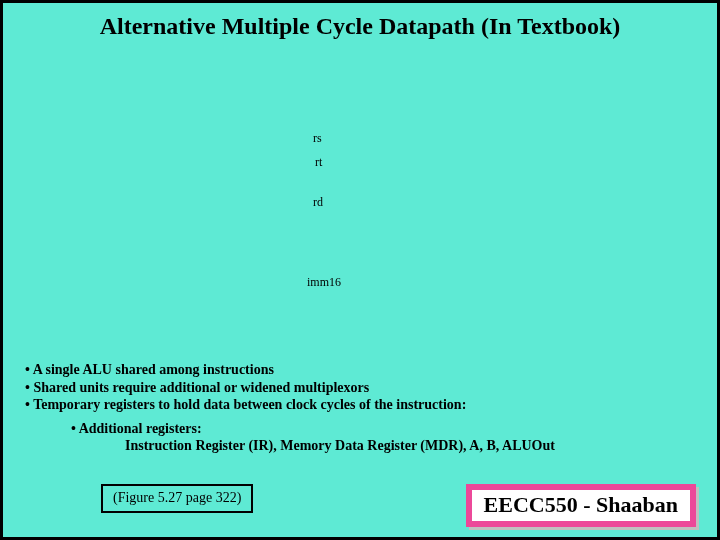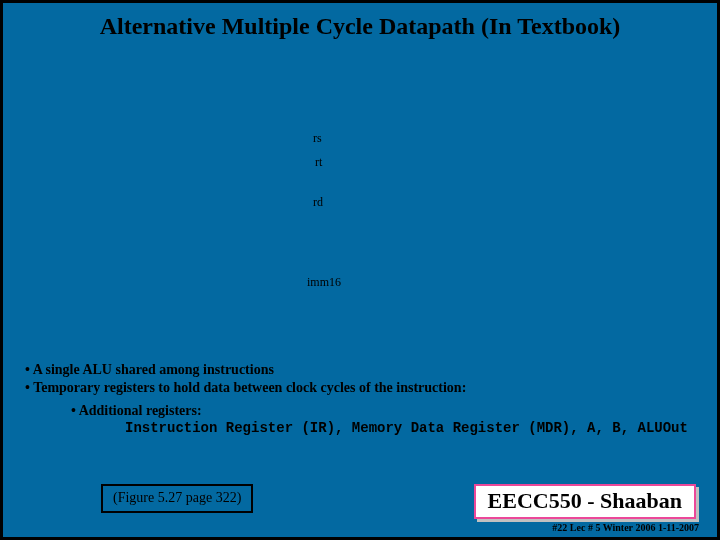--- a/index.html
+++ b/index.html
@@ -2,21 +2,21 @@
 <html><head>
 <meta charset="utf-8">
 <style>
   * { margin: 0; padding: 0; box-sizing: border-box; }
   html, body { width: 720px; height: 540px; background: #fff; font-family: "Times New Roman", Times, serif; }
   .slide {
     position: relative;
     width: 720px;
     height: 540px;
     border: 3px solid #000;
-    background: #0369a1;
+    background: #5eead4;
   }
   .title {
     position: absolute;
     top: 10px;
     left: 0;
     width: 100%;
     text-align: center;
     font-size: 24px;
     font-weight: bold;
     color: #000;
@@ -34,41 +34,41 @@
     position: absolute;
     top: 358px;
     left: 22px;
     font-size: 14px;
     font-weight: bold;
     line-height: 1.25;
     color: #000;
   }
   .bullets .li { white-space: nowrap; }
   .sub1 { padding-left: 46px; margin-top: 6px; }
-  .sub2 { padding-left: 100px; font-family: Liberation Mono, monospace; }
+  .sub2 { padding-left: 100px; }
   .figref-box {
     position: absolute;
     top: 481px;
     left: 98px;
     border: 2px solid #000;
     padding: 4px 10px 5px 10px;
     font-size: 14px;
     color: #000;
   }
   .course-box {
     position: absolute;
     top: 484px;
     right: 18px;
     background: #c0c0c0;
   }
   .course-inner {
     position: relative;
     top: -3px;
     left: -3px;
-    border: 2px solid #ec4899;
+    border: 6px solid #ec4899;
     background: #fff;
     padding: 2px 12px 3px 12px;
     font-size: 22px;
     font-weight: bold;
     color: #000;
     white-space: nowrap;
   }
   .footer {
     position: absolute;
     bottom: 4px;
@@ -86,26 +86,26 @@
 
   <div class="title">Alternative Multiple Cycle Datapath (In Textbook)</div>
 
   <div class="field-label rs">rs</div>
   <div class="field-label rt">rt</div>
   <div class="field-label rd">rd</div>
   <div class="field-label imm16">imm16</div>
 
   <div class="bullets">
     <div class="li">•  A single ALU shared among instructions</div>
+    <div class="li">•  Shared units require additional or widened multiplexors</div>
     <div class="li">•  Temporary registers to hold data between clock cycles of the instruction:</div>
     <div class="li sub1">•  Additional registers:</div>
     <div class="li sub2">Instruction Register (IR),   Memory Data Register (MDR),   A,  B,   ALUOut</div>
   </div>
 
   <div class="figref-box">(Figure 5.27 page 322)</div>
 
   <div class="course-box">
     <div class="course-inner">EECC550 - Shaaban</div>
   </div>
 
-  <div class="footer">#22   Lec # 5  Winter 2006  1-11-2007</div>
 
 </div>
 
 </body></html>

